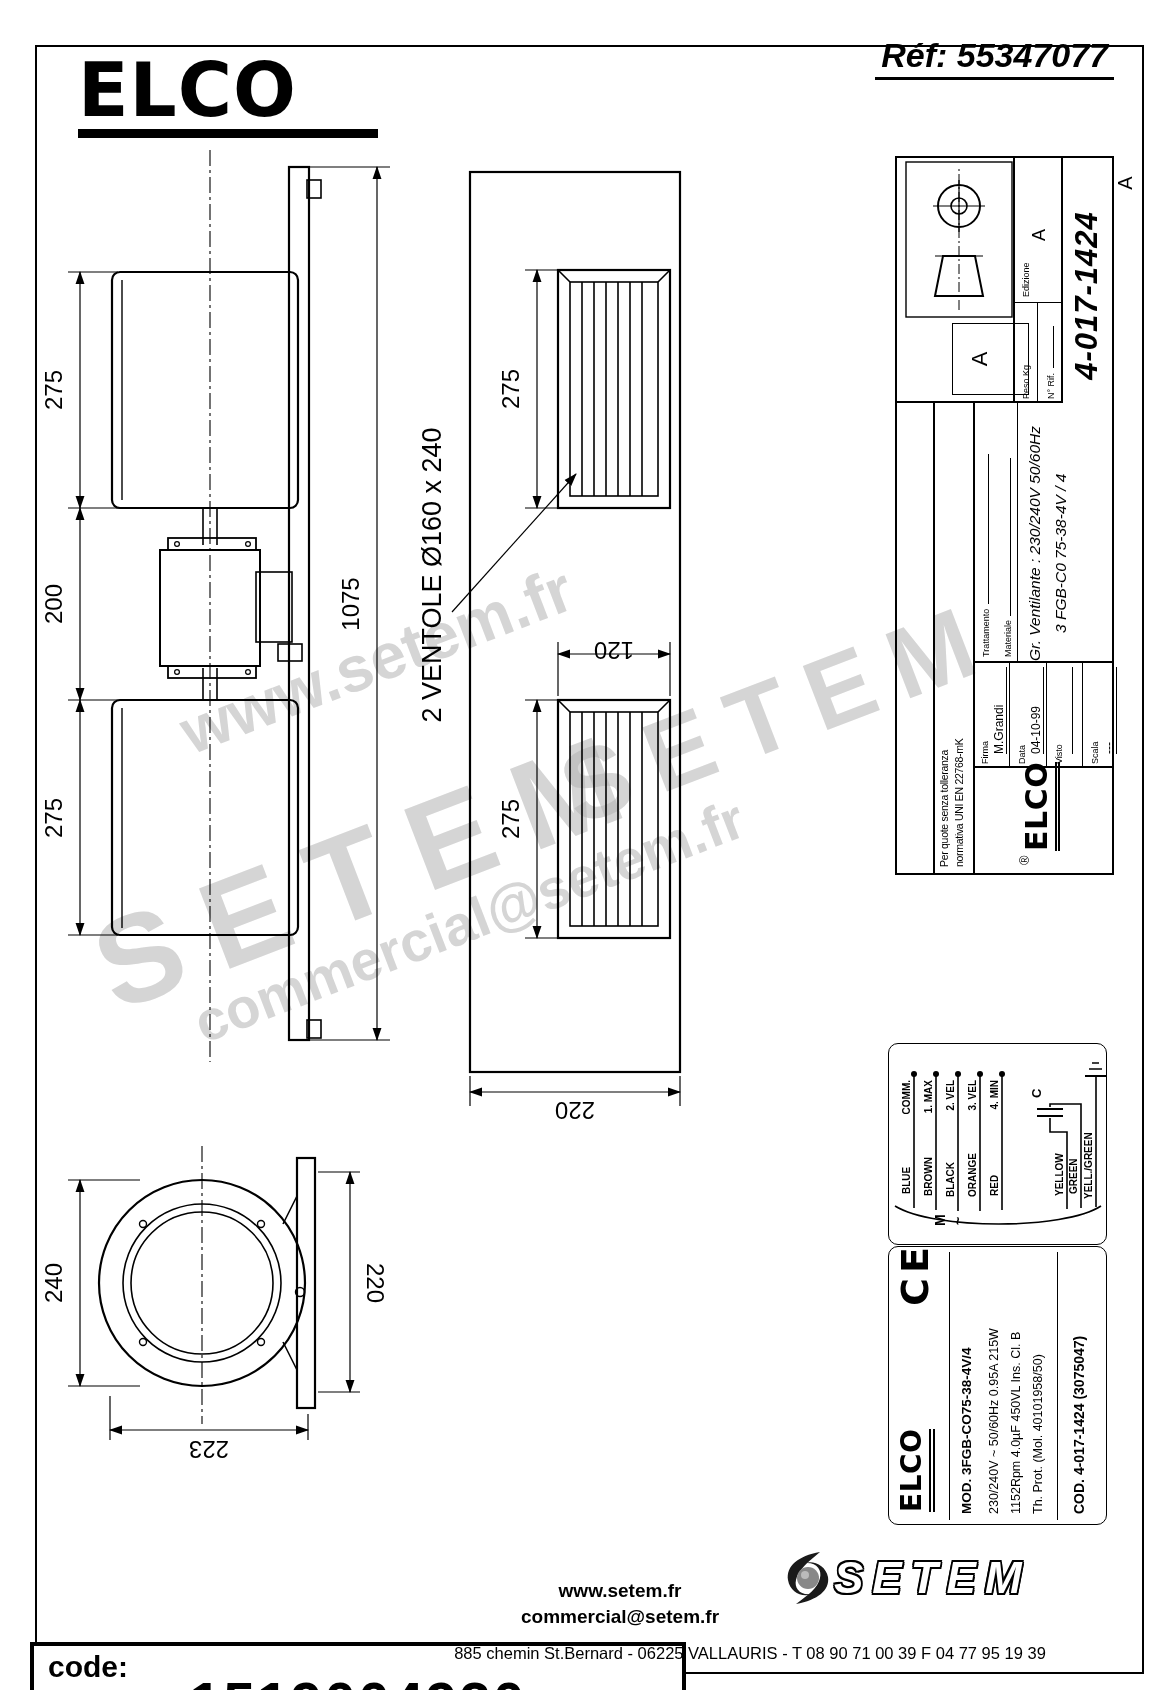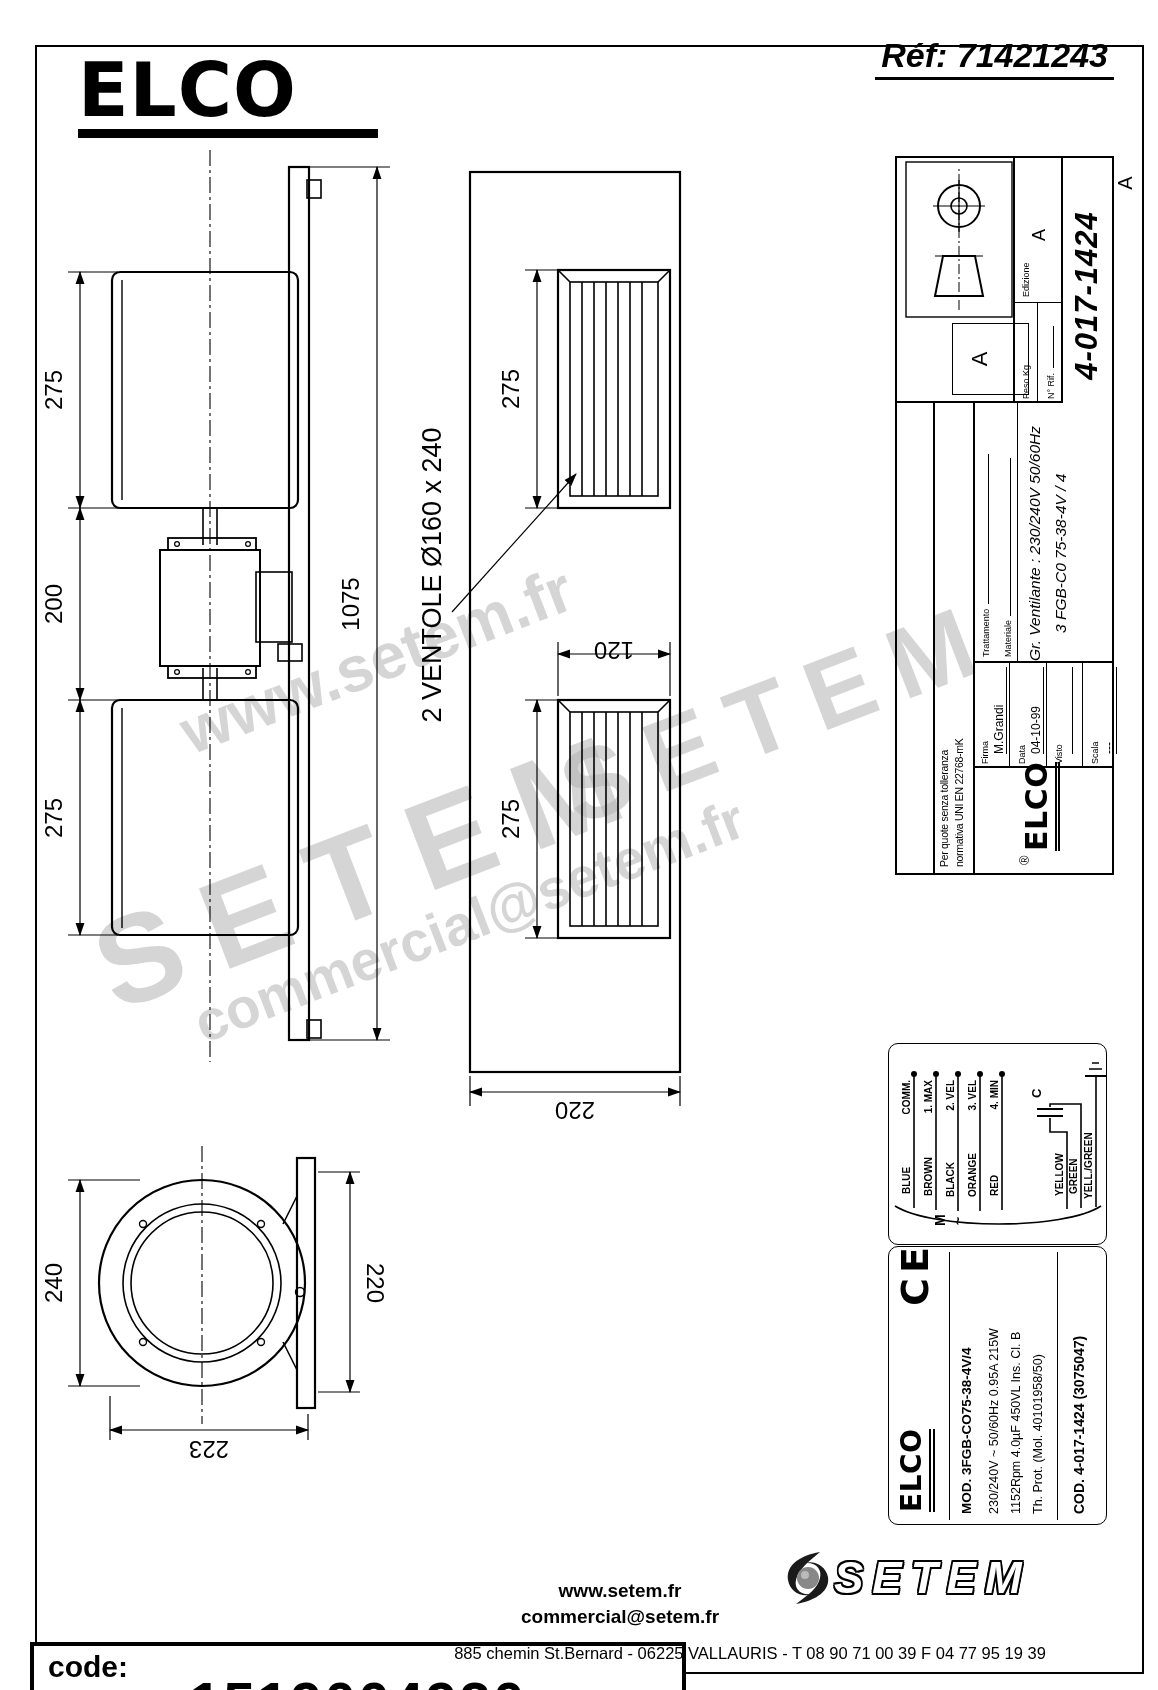--- a/index.html
+++ b/index.html
@@ -49,21 +49,21 @@
 <div class="wm" style="left:75px;top:905px;font-size:125px;letter-spacing:30px;">SETEM</div>
 <div class="wm" style="left:545px;top:740px;font-size:100px;letter-spacing:22px;">SETEM</div>
 <div class="wm" style="left:185px;top:995px;font-size:56px;">commercial@setem.fr</div>
 
 <div class="abs" id="frame"></div>
 
 <div class="abs" id="elco-main">
   <div class="t">ELCO</div>
   <div class="bar"></div>
 </div>
-<div class="abs" id="ref-box">Réf: 71421243</div>
+<div class="abs" id="ref-box">Réf: 55347077</div>
 
 <svg class="abs" style="left:0;top:0;z-index:2;" width="1158" height="1690" viewBox="0 0 1158 1690">
   <defs>
     <marker id="ar" viewBox="0 0 10 10" refX="9.2" refY="5" markerWidth="11" markerHeight="11" orient="auto-start-reverse">
       <path d="M0,1.6 L10,5 L0,8.4 z" fill="#000"></path>
     </marker>
   </defs>
 
   <g fill="none" stroke="#000" stroke-width="2.2">
     <rect x="289" y="167" width="20" height="873"></rect>

